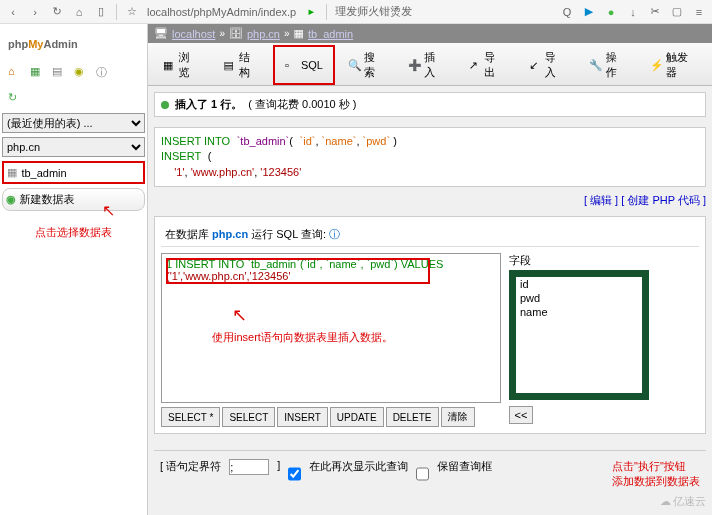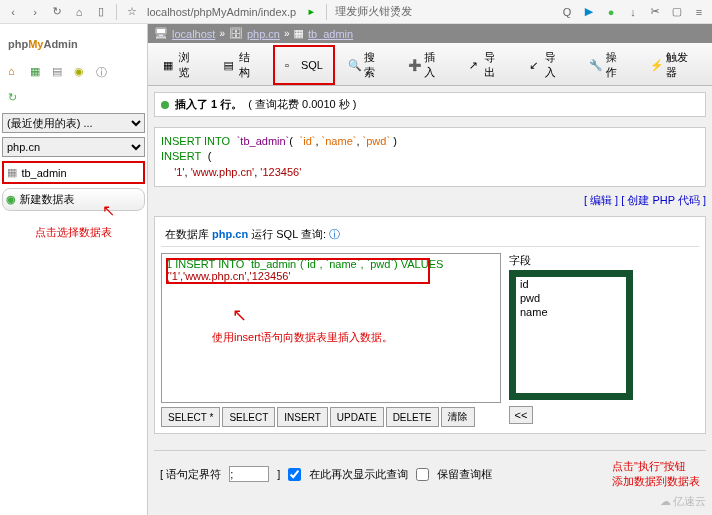--- a/index.html
+++ b/index.html
@@ -35,28 +35,28 @@
 .lit{color:#d60}
 .tk{color:#800080}
 .links{text-align:right;padding:2px 6px;font-size:11px}
 .links a{color:#00c;text-decoration:none}
 .panel{margin:6px;background:#fff;border:1px solid #ccc;padding:6px}
 .panel-h{padding:4px;border-bottom:1px solid #ddd}
 .sql-area{display:flex;gap:8px;margin-top:6px}
 .editor-wrap{position:relative}
 .editor{width:340px;height:150px;border:1px solid #999;font-family:monospace;font-size:10px;padding:4px;position:relative}
 .ed-hl{position:absolute;border:2px solid #d00;left:4px;top:4px;width:264px;height:26px;pointer-events:none}
-.fields{width:124px}
+.fields{width:140px}
 .fields-h{font-size:11px;margin-bottom:2px}
 .fields-list{width:100%;height:130px;border:7px solid #14532d;font-size:11px}
 .fields-list div{padding:1px 4px}
 .btns{display:flex;gap:2px;margin-top:4px}
 .btns button{font-size:10px;padding:2px 6px;background:#eee;border:1px solid #999;cursor:pointer}
 .scroll-btn{width:24px;height:18px;border:1px solid #999;background:#eee;margin-top:6px;display:flex;align-items:center;justify-content:center}
-.footer{margin:10px 6px 0;padding:8px 6px 2px;border-top:1px solid #ccc;display:flex;align-items:center;gap:8px}
+.footer{margin:10px 6px 0;padding:8px 6px 2px;border-top:1px solid #ccc;display:flex;gap:8px}
 .footer input[type=text]{width:40px;height:16px;border:1px solid #999}
 .watermark{position:absolute;right:6px;bottom:6px;font-size:12px;color:#bbb;display:flex;align-items:center;gap:2px}
 .green-dot{width:8px;height:8px;border-radius:50%;background:#4a4}
 </style>
 </head>
 <body>
 
 <div class="browser-bar">
   <span class="bb-icon">‹</span>
   <span class="bb-icon">›</span>

